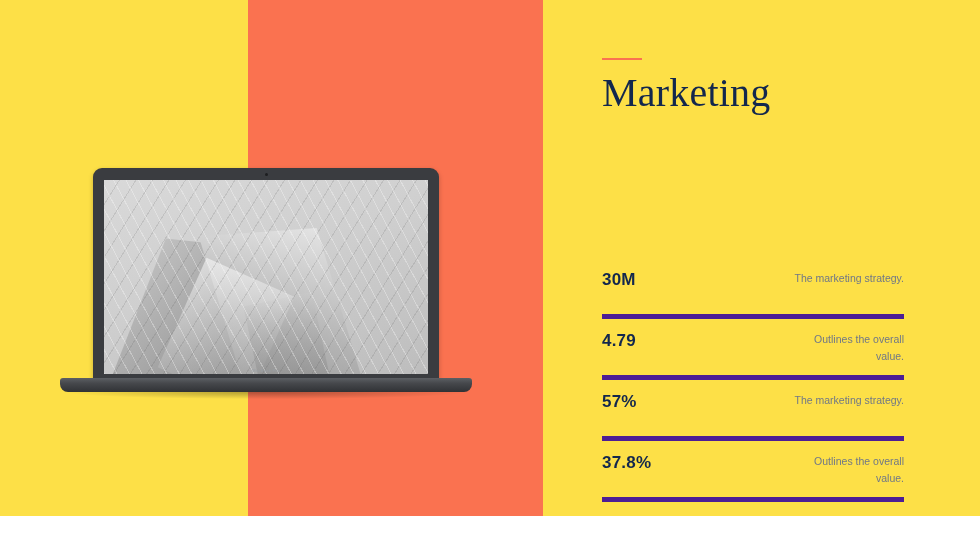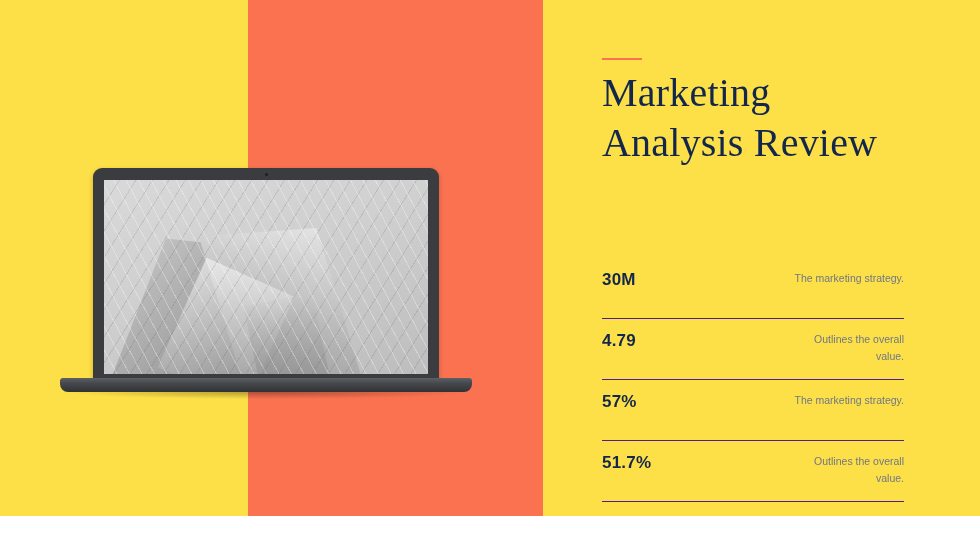--- a/index.html
+++ b/index.html
@@ -183,21 +183,21 @@
     left: 0;
     top: 258px;
     width: 302px;
   }
   .stat-row {
     position: relative;
     display: flex;
     align-items: flex-start;
     justify-content: space-between;
     height: 61px;
-    border-bottom: 1px solid #4c1d95;
+    border-bottom: 5px solid #4c1d95;
     padding-top: 12px;
     box-sizing: border-box;
   }
   .stat-value {
     font-family: "Liberation Sans", sans-serif;
     font-size: 17px;
     font-weight: bold;
     color: #13274d;
     letter-spacing: 0.2px;
     white-space: nowrap;
@@ -234,36 +234,35 @@
     <div class="laptop-notch"></div>
     <div class="laptop-base"></div>
     <div class="laptop-base-shadow"></div>
   </div>
 
   <div class="content">
     <div class="accent-rule"></div>
 
     <div class="title">
       <div>Marketing</div>
-      <div>Analysis Review</div>
     </div>
 
     <div class="stats">
       <div class="stat-row">
         <div class="stat-value">30M</div>
         <div class="stat-desc">The marketing strategy.</div>
       </div>
       <div class="stat-row">
         <div class="stat-value">4.79</div>
         <div class="stat-desc">Outlines the overall value.</div>
       </div>
       <div class="stat-row">
         <div class="stat-value">57%</div>
         <div class="stat-desc">The marketing strategy.</div>
       </div>
       <div class="stat-row">
-        <div class="stat-value">51.7%</div>
+        <div class="stat-value">37.8%</div>
         <div class="stat-desc">Outlines the overall value.</div>
       </div>
     </div>
   </div>
 
 </div>
 
 </body></html>

